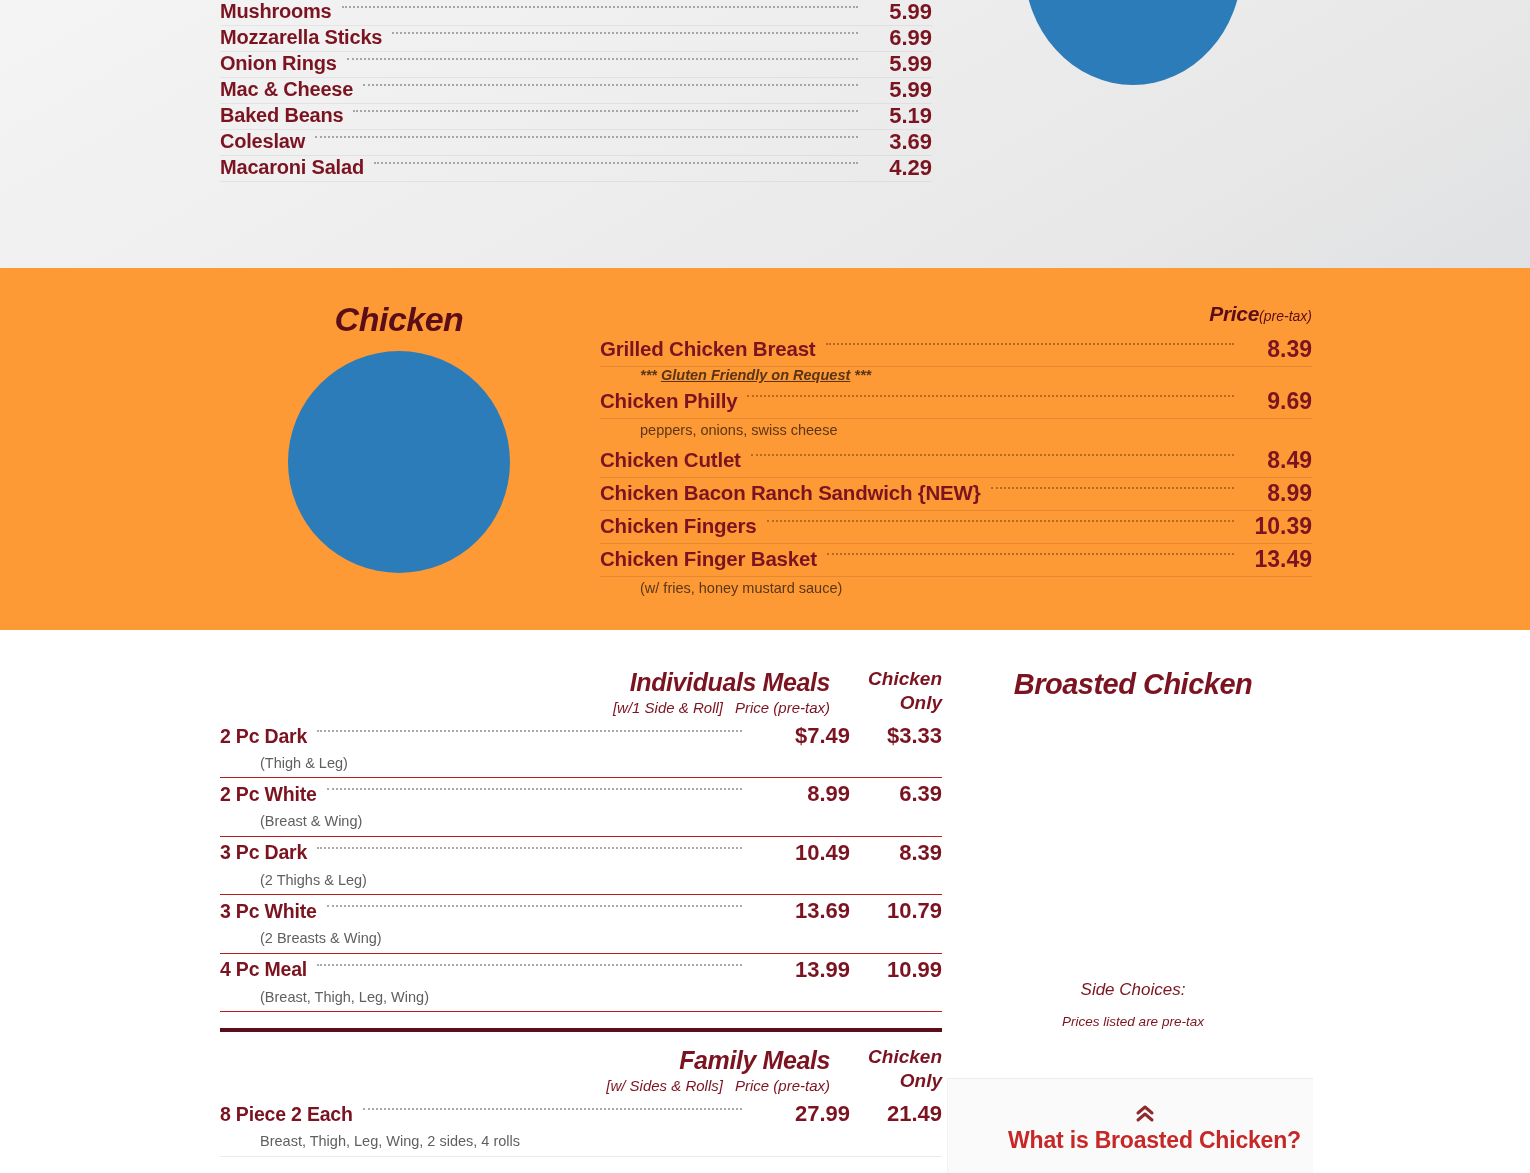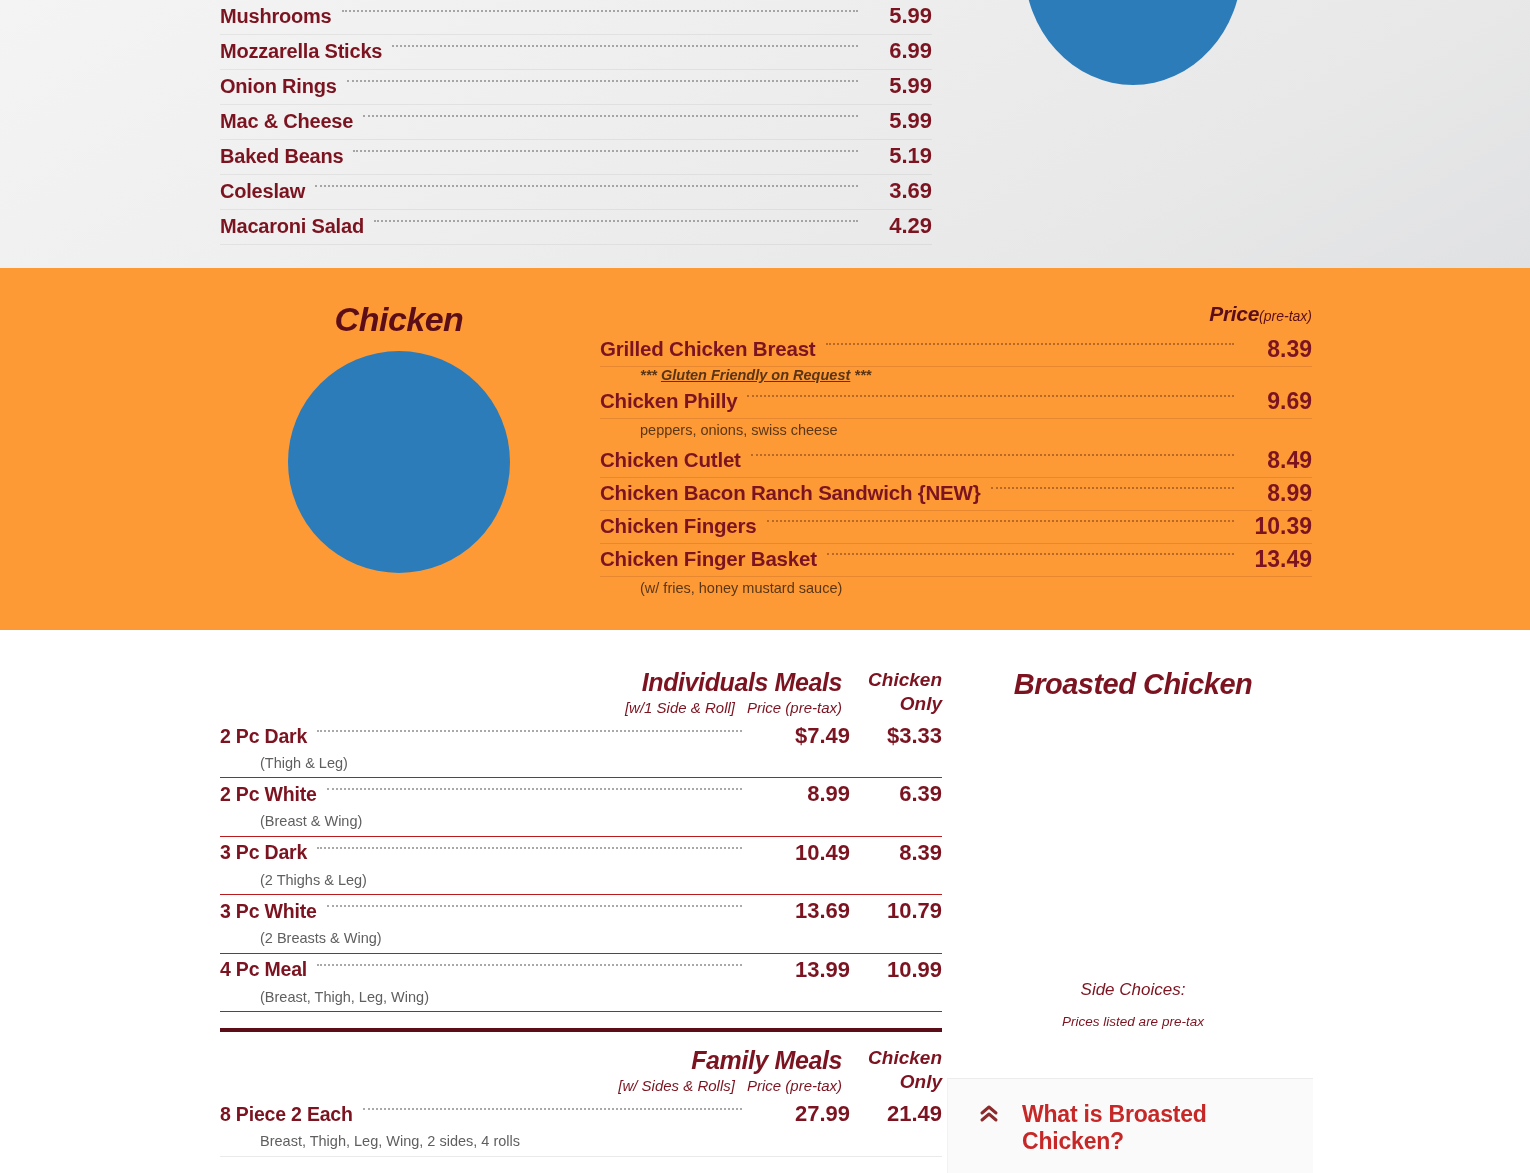--- a/index.html
+++ b/index.html
@@ -66,21 +66,21 @@
     font-size: 22px;
     flex: 0 0 auto;
     text-align: right;
     white-space: nowrap;
   }
   .row .price.second {
     width: 92px;
   }
   .row .price.first { width: 100px; }
 
-  .sides-list .row { height: 35px; align-items: center; }
+  .sides-list .row { height: 26px; align-items: center; }
   .sides-list .row .price { width: 66px; }
 
   .desc {
     color: #5f5f5f;
     font-size: 14.5px;
     padding-left: 40px;
     line-height: 1.55;
     white-space: nowrap;
   }
 
@@ -135,22 +135,22 @@
   
   .meals-section {
     position: absolute; left: 0; top: 630px;
     width: 1530px; height: 543px;
     background: #ffffff;
     overflow: hidden;
   }
   .meals-list { position: absolute; left: 220px; top: 38px; width: 722px; }
 
   .meals-head {
-    display: flex; align-items: center; justify-content: flex-end;
-    color: var(--maroon); margin-bottom: 6px;
+    display: flex; align-items: flex-start; justify-content: flex-end;
+    color: var(--maroon); margin-bottom: 6px; gap: 12px;
   }
   .meals-head .titleblock { text-align: right; }
   .meals-head .titleblock .t1 {
     font-size: 25px; font-weight: bold; font-style: italic; letter-spacing: -0.4px;
   }
   .meals-head .titleblock .t2 { font-size: 15px; font-style: italic; margin-top: 2px; }
   .meals-head .titleblock .t2 span { margin-left: 12px; }
   .meals-head .onlyblock {
     text-align: right; width: 92px; margin-left: 8px;
   }
@@ -184,22 +184,23 @@
 
   .accordion {
     position: absolute; left: 947px; top: 1078px;
     width: 366px; height: 95px;
     background: #fafafa;
     border-top: 1px solid #ececec;
     border-left: 1px solid #f2f2f2;
     overflow: hidden;
   }
   .accordion-header {
-    display: flex; 
+    display: flex; align-items: center;
     padding: 22px 0 0 28px;
+    flex-direction: column;
   }
   .chev {
     width: 26px; height: 26px; flex: 0 0 auto;
     color: #8b2b2b;
     display: flex; align-items: center; justify-content: center;
   }
   .accordion-title {
     color: #c62828; font-size: 23px; font-weight: bold;
     margin-left: 20px; letter-spacing: -0.2px;
   }

